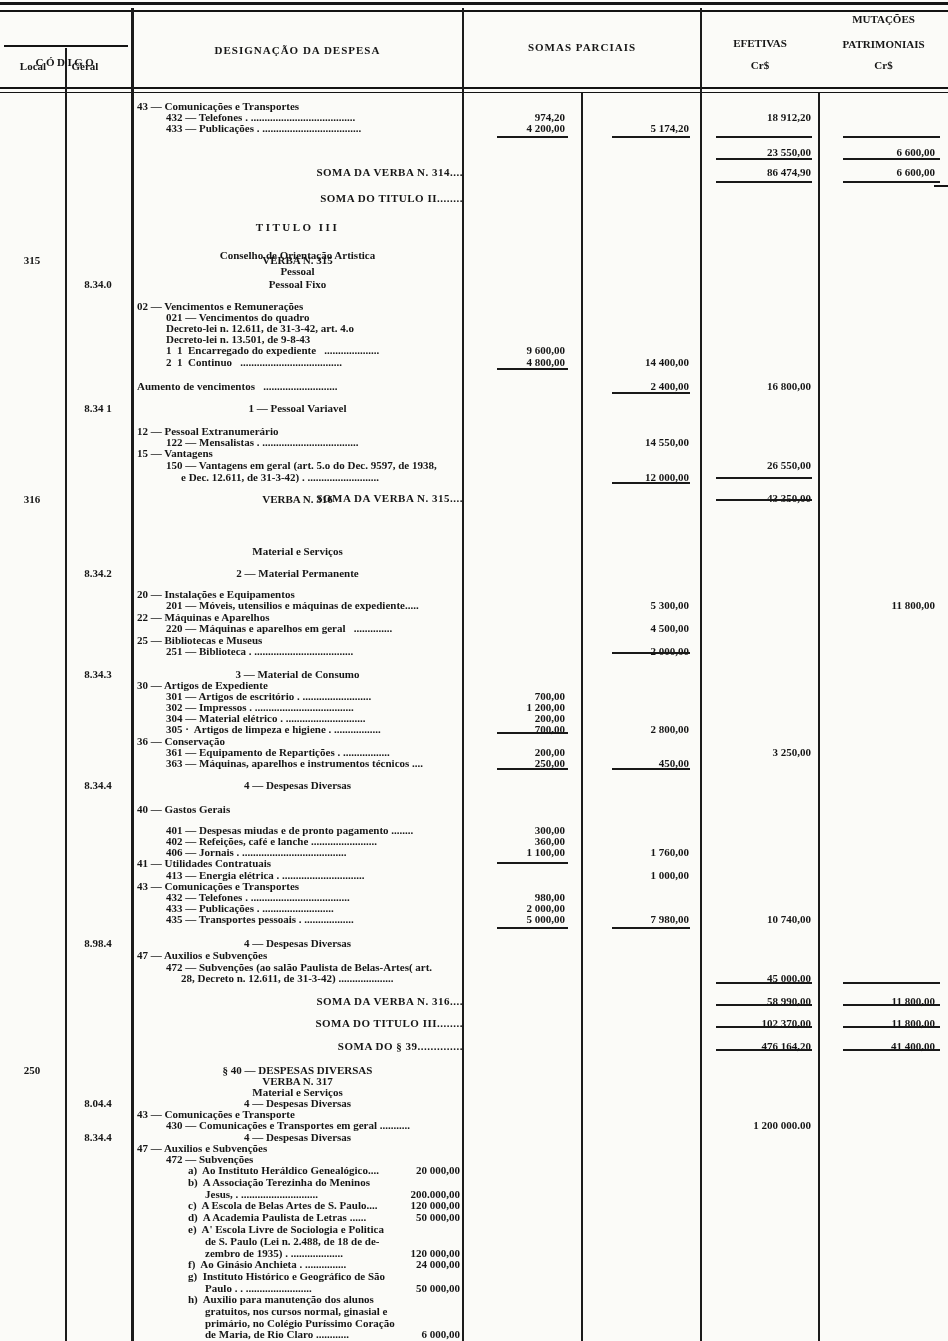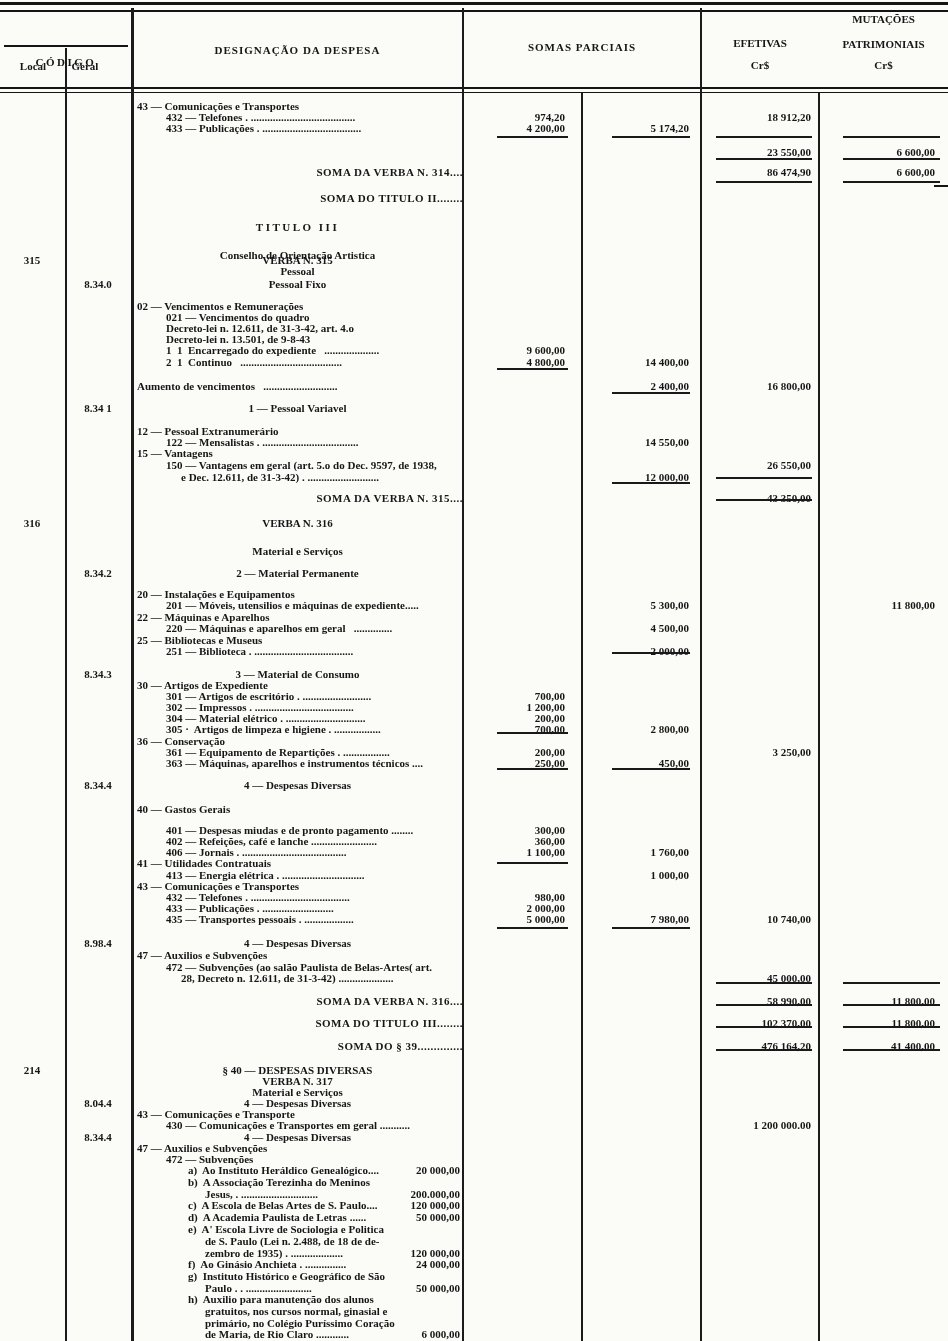--- a/index.html
+++ b/index.html
@@ -162,21 +162,21 @@
         <div class="c-efet">26 550,00</div>
       </div>
       <div class="row" style="top: 471px;">
         <div class="c-desig i2">e Dec. 12.611, de 31-3-42) . ..........................</div>
         <div class="c-sp2">12 000,00</div>
       </div>
       <div class="row" style="top: 492px;">
         <div class="c-desig sum">SOMA DA VERBA N. 315....</div>
         <div class="c-efet">43 350,00</div>
       </div>
-      <div class="row" style="top: 517px;">
+      <div class="row" style="top: 493px;">
         <div class="c-local">316</div>
         <div class="c-desig center">VERBA N. 316</div>
       </div>
       <div class="row" style="top: 545px;">
         <div class="c-desig center">Material e Serviços</div>
       </div>
       <div class="row" style="top: 567px;">
         <div class="c-geral">8.34.2</div>
         <div class="c-desig center">2 — Material Permanente</div>
       </div>
@@ -306,21 +306,21 @@
         <div class="c-desig sum">SOMA DO TITULO III........</div>
         <div class="c-efet">102 370,00</div>
         <div class="c-mut">11 800,00</div>
       </div>
       <div class="row" style="top: 1040px;">
         <div class="c-desig sum">SOMA DO § 39..............</div>
         <div class="c-efet">476 164,20</div>
         <div class="c-mut">41 400,00</div>
       </div>
       <div class="row" style="top: 1064px;">
-        <div class="c-local">214</div>
+        <div class="c-local">250</div>
         <div class="c-desig center">§ 40 — DESPESAS DIVERSAS</div>
       </div>
       <div class="row" style="top: 1075px;">
         <div class="c-desig center">VERBA N. 317</div>
       </div>
       <div class="row" style="top: 1086px;">
         <div class="c-desig center">Material e Serviços</div>
       </div>
       <div class="row" style="top: 1097px;">
         <div class="c-geral">8.04.4</div>

